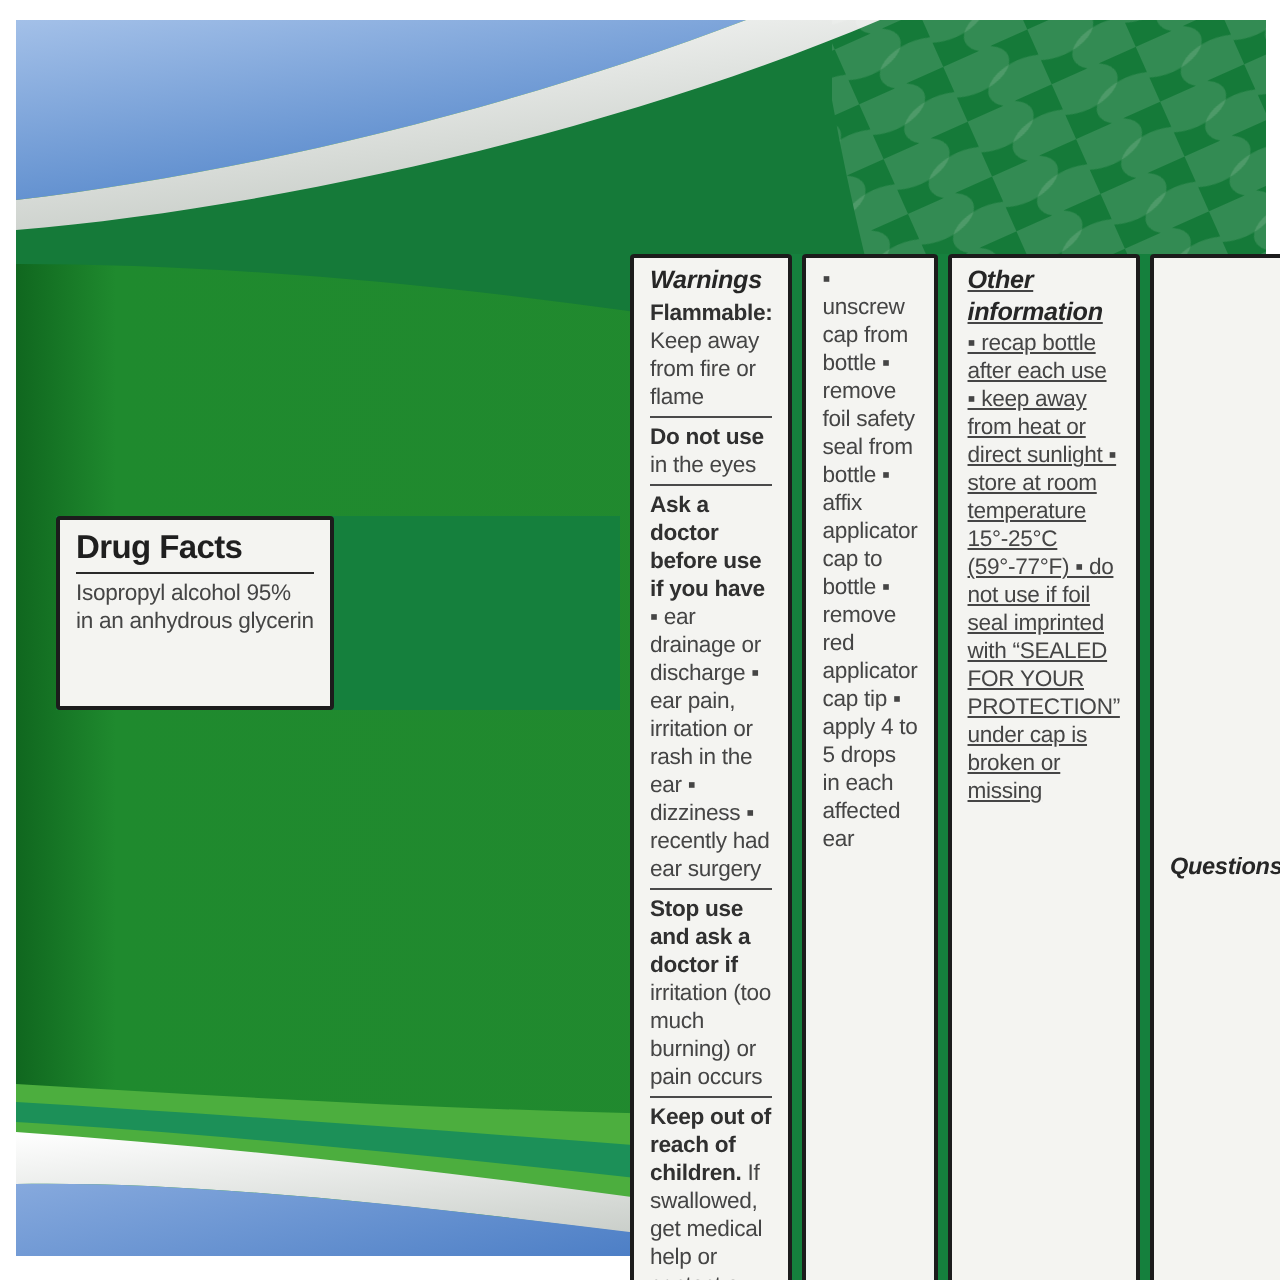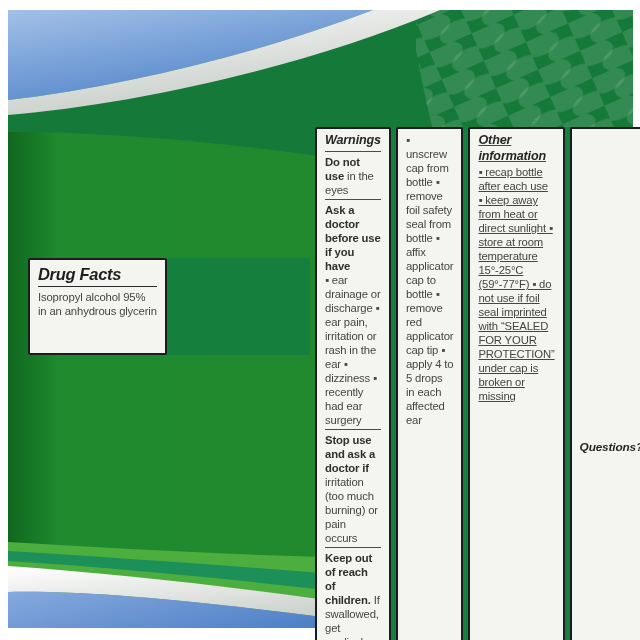--- a/index.html
+++ b/index.html
@@ -11,21 +11,21 @@
   .col{position:absolute;display:flex;flex-direction:row;gap:5px;background:#15803d;}
   .col-left{left:28px;top:258px;width:282px;}
   .col-right{left:315px;top:127px;width:295px;}
 
   .box{background:#f4f4f1;border:2.5px solid #1c1c1c;border-radius:2px;
        padding:4px 8px 5px;color:#454545;font-size:11.3px;line-height:1.24;
        letter-spacing:-0.15px;}
   .b{font-weight:bold;color:#303030;}
   .bi{font-weight:bold;font-style:italic;color:#2a2a2a;}
 
-  .df-title{font-size:16.5px;font-weight:bold;font-style:italic;color:#1f1f1f;
+  .df-title{font-size:16.5px;font-weight:bold;color:#1f1f1f;
             letter-spacing:-0.3px;margin:0 0 2px;}
   .title-rule{border:0;border-top:1.6px solid #2a2a2a;margin:1px 0 3px;}
   .thin-rule{border:0;border-top:1.3px solid #4a4a4a;margin:2px 0 3px;}
   .sec-title{font-size:12.6px;font-weight:bold;font-style:italic;color:#262626;margin:0 0 1px;}
 
   .hdr-row{display:flex;justify-content:space-between;font-size:12.2px;margin:1px 0 1px;}
   .leader-row{display:flex;align-items:baseline;}
   .leader{flex:1;border-bottom:1.6px dotted #606060;margin:0 3px;transform:translateY(-2.5px);}
 
   .mh-l1{min-height:84px;}
@@ -104,20 +104,24 @@
       <div>Isopropyl alcohol 95%</div>
       <div>in an anhydrous glycerin</div>
     </div>
 
   </div>
 
   <div class="col col-right">
 
     <div class="box mh-r1">
       <div class="sec-title">Warnings</div>
+      <div>
+        <span class="b">Flammable: </span>
+        <span>Keep away from fire or flame</span>
+      </div>
       <hr class="thin-rule">
       <div>
         <span class="b">Do not use </span>
         <span>in the eyes</span>
       </div>
       <hr class="thin-rule">
       <div class="b">Ask a doctor before use if you have</div>
       <div>▪ ear drainage or discharge  ▪ ear pain, irritation or rash in the ear  ▪ dizziness ▪ recently had ear surgery</div>
       <hr class="thin-rule">
       <div>

